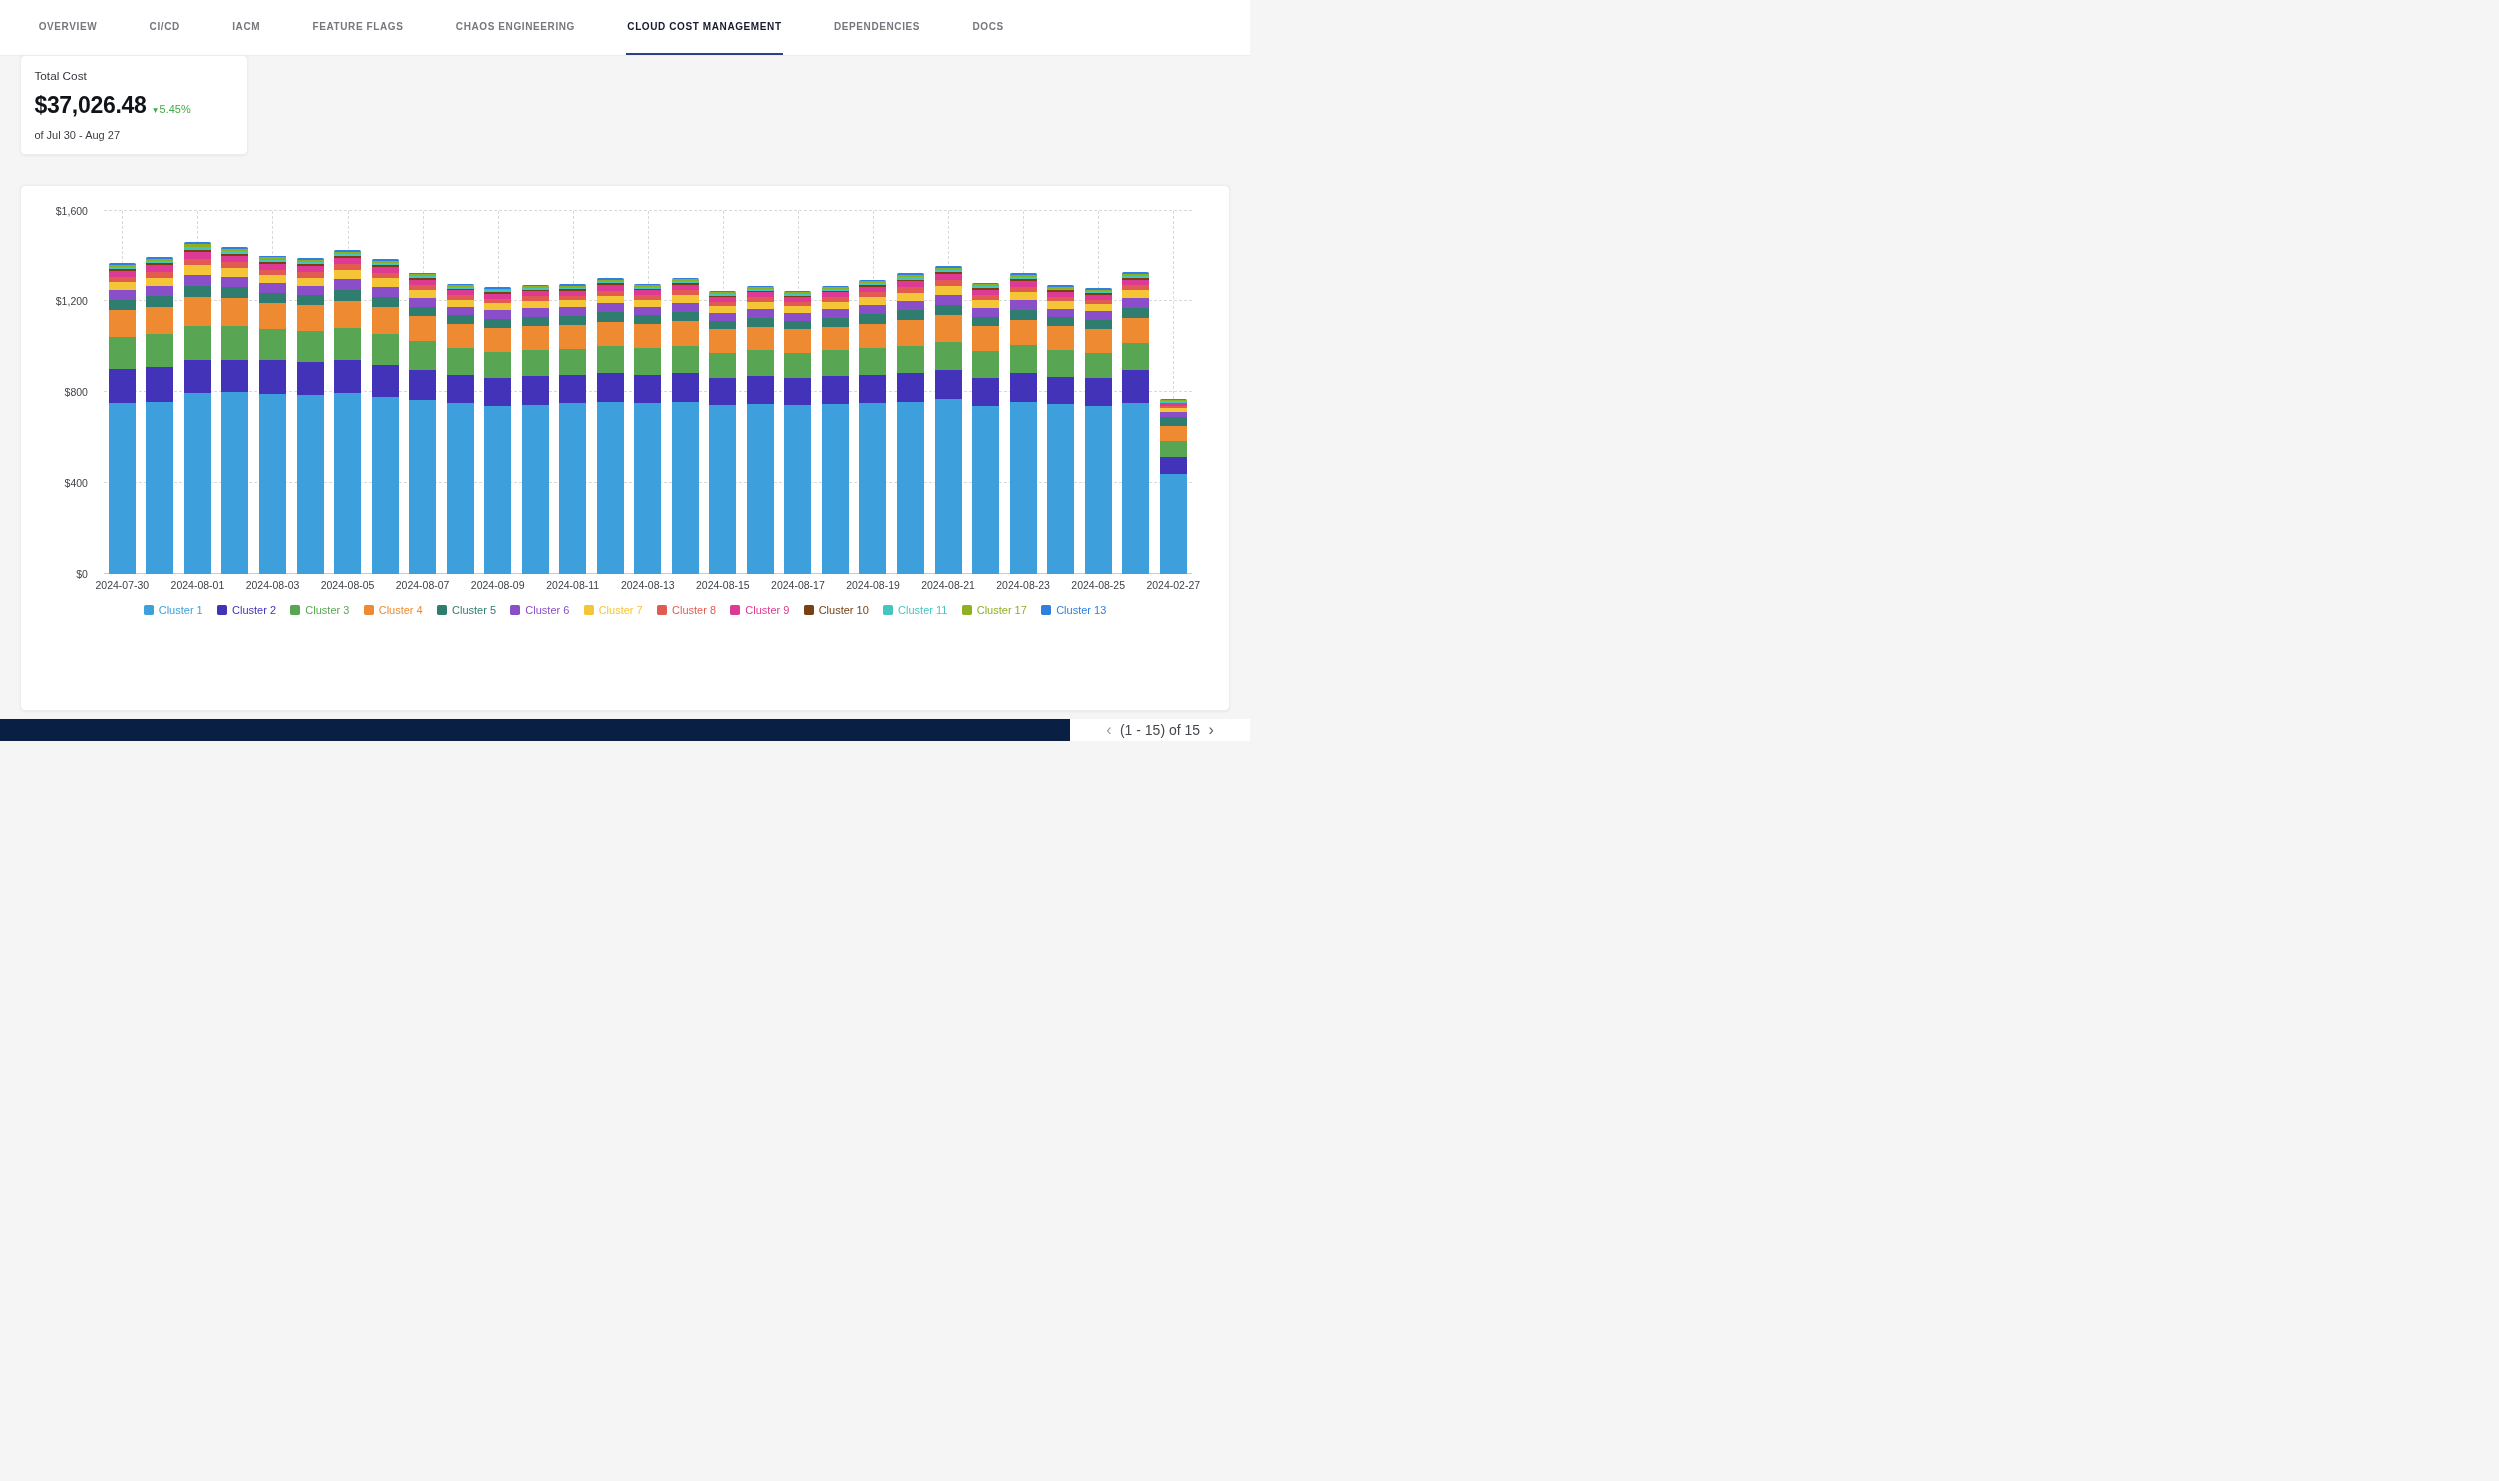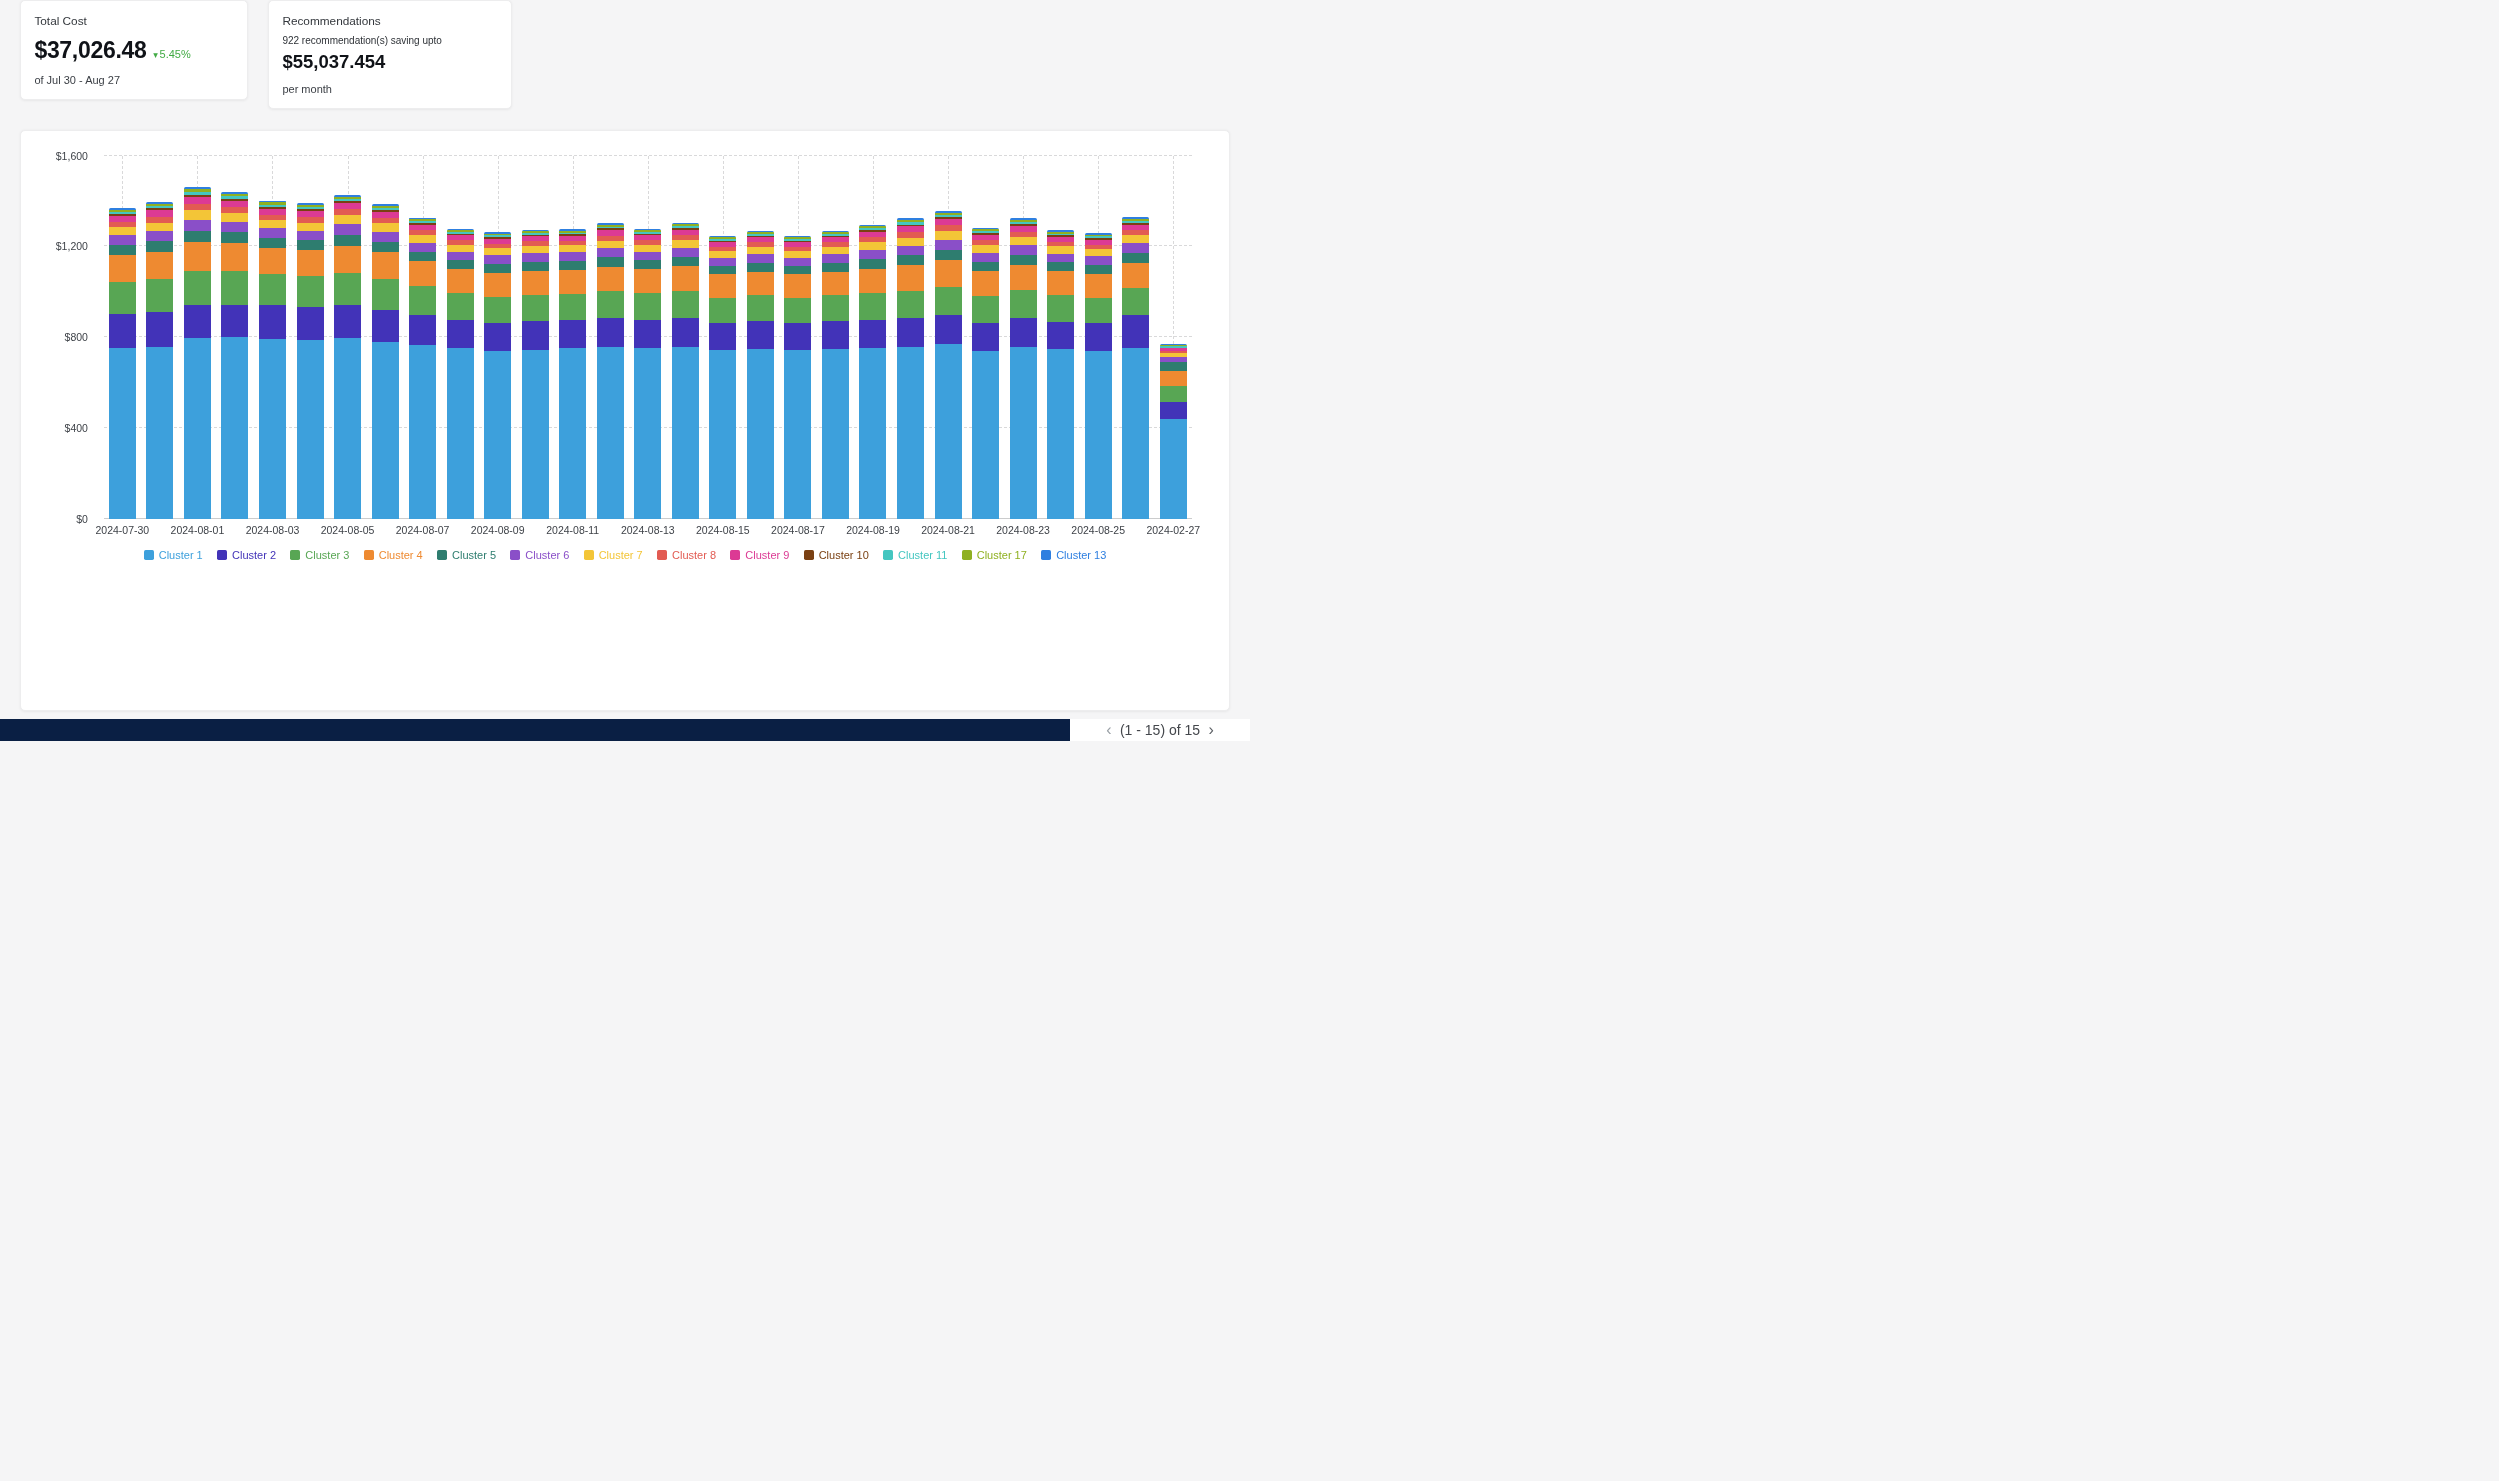--- a/index.html
+++ b/index.html
@@ -102,43 +102,49 @@
   }
   .pager-chevron { font-size: 16px; line-height: 1; color: #9aa0a6; cursor: pointer; user-select: none; }
   .pager-chevron.next { color: #5f6368; }
   .pager-label { font-size: 14px; color: #44474c; }
 </style>
 </head>
 <body>
 
 <div class="page">
 
+  <header class="topnav">
+    <nav class="tabs">
+      <div class="tab">OVERVIEW</div>
+      <div class="tab">CI/CD</div>
+      <div class="tab">IACM</div>
+      <div class="tab">FEATURE FLAGS</div>
+      <div class="tab">CHAOS ENGINEERING</div>
+      <div class="tab active">CLOUD COST MANAGEMENT</div>
+      <div class="tab">DEPENDENCIES</div>
+      <div class="tab">DOCS</div>
+    </nav>
+  </header>
 
 
   <div class="cards">
 
     <div class="card total">
       <div class="card-title">Total Cost</div>
       <div class="amount-line">
         <span class="card-amount">$37,026.48</span>
         <span class="delta" style="color:#42ab45">
           <span class="tri">▾</span>
           <span>5.45%</span>
         </span>
       </div>
       <div class="card-period">of Jul 30 - Aug 27</div>
     </div>
 
 
-    <div class="card recommend">
-      <div class="card-title">Recommendations</div>
-      <div class="rec-sub">922 recommendation(s) saving upto</div>
-      <div class="rec-amount">$55,037.454</div>
-      <div class="card-period">per month</div>
-    </div>
 
 
   </div>
 
   <section class="chart-panel">
     <div class="chart-wrap" id="plot">
       <div class="y-axis" id="y-axis">
           <div class="ytick" style="bottom: 0%;">$0</div>
           <div class="ytick" style="bottom: 25%;">$400</div>
           <div class="ytick" style="bottom: 50%;">$800</div>

